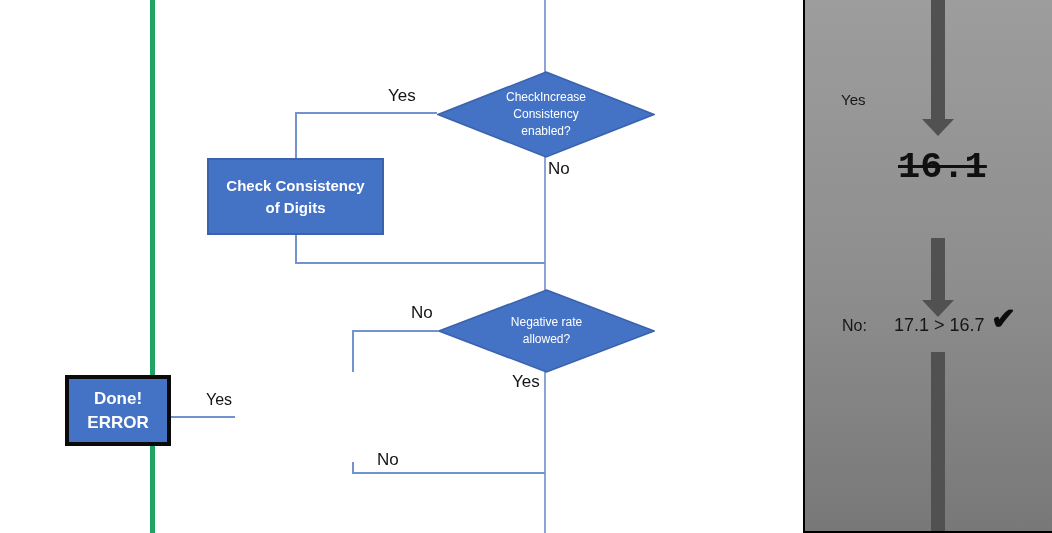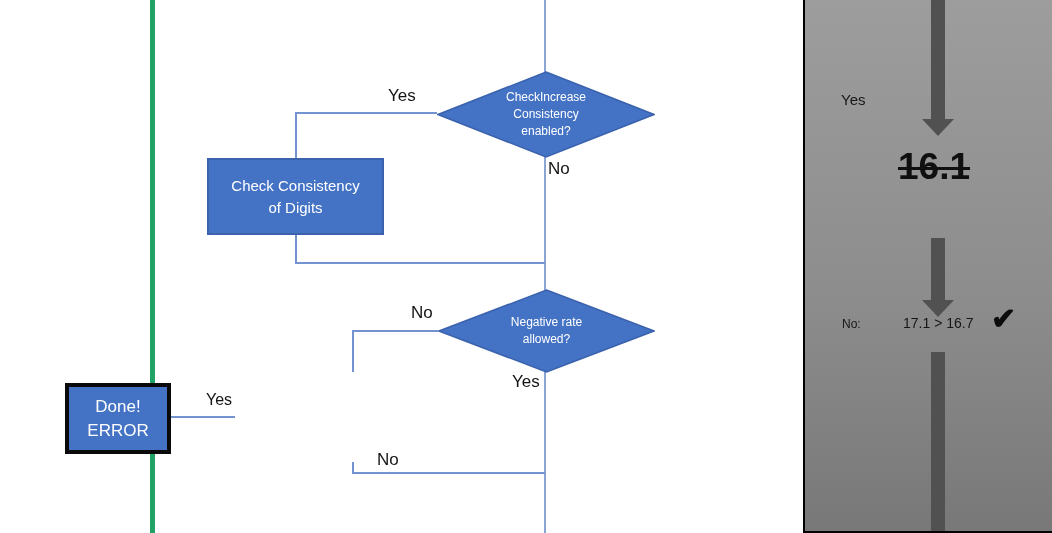--- a/index.html
+++ b/index.html
@@ -18,24 +18,24 @@
     position: absolute; left: 150px; top: 0; width: 5px; height: 533px;
     background: #21A366;
   }
   .vline, .hline { position: absolute; background: #7293CF; }
   .center-line { position: absolute; left: 544px; top: 0; width: 2px; height: 533px; background: #8AA4D6; }
 
   
   .proc-box {
     position: absolute; background: #4472C4; border: 2px solid #3A62AD;
     color: #ffffff; display: flex; flex-direction: column;
-    align-items: center; justify-content: center; text-align: center;
+    align-items: center; justify-content: center; text-align: center; font-weight: bold;
   }
   .box-check { left: 207px; top: 158px; width: 177px; height: 77px; font-size: 15px; line-height: 22px; }
-  .box-done  { left: 65px;  top: 383px; width: 106px; height: 71px; font-size: 17px; line-height: 24px;
+  .box-done  { left: 65px;  top: 375px; width: 106px; height: 71px; font-size: 17px; line-height: 24px;
                border: 4px solid #0a0a0a; }
   .diamond { position: absolute; }
   .diamond svg { position: absolute; left: 0; top: 0; }
   .diamond .dlabel {
     position: absolute; left: 0; top: 0; width: 100%; height: 100%;
     display: flex; flex-direction: column; align-items: center; justify-content: center;
     color: #ffffff; font-size: 12px; line-height: 17px; text-align: left;
   }
   .d1 { left: 437px; top: 71px;  width: 218px; height: 87px; }
   .d2 { left: 438px; top: 289px; width: 217px; height: 84px; }
@@ -60,22 +60,22 @@
     border-left: 16px solid transparent; border-right: 16px solid transparent;
     border-top: 17px solid #515151;
   }
   .ahead1 { top: 119px; }
   .ahead2 { top: 300px; }
   .ptext { position: absolute; color: #161616; }
   .p-yes { left: 36px; top: 91px; font-size: 15px; }
   .p-trans { left: 0; top: 162px; width: 92px; text-align: center; font-size: 15px; line-height: 24px; }
   .p-nums { left: 93px; top: 148px; font-size: 37px; line-height: 38px; font-weight: bold; color: #101010; }
   .struck { text-decoration: line-through; text-decoration-thickness: 3px; }
-  .p-no   { left: 37px; top: 317px; font-size: 12px; }
-  .p-cmp  { left: 98px; top: 315px; font-size: 14px; }
+  .p-no   { left: 37px; top: 317px; font-size: 16px; }
+  .p-cmp  { left: 89px; top: 315px; font-size: 18px; }
   .p-check { left: 186px; top: 301px; font-size: 30px; font-weight: bold; color: #0c0c0c; }
 </style>
 </head>
 <body>
 
 <div class="stage">
 
   <div class="green-line"></div>
   <div class="center-line"></div>
 
@@ -126,21 +126,21 @@
   <div class="flabel" style="left:512px; top:372px;">Yes</div>
   <div class="flabel" style="left:206px; top:391px; font-size:16px;">Yes</div>
   <div class="flabel" style="left:377px; top:450px;">No</div>
 
   <div class="panel">
     <div class="shaft shaft1"></div>
     <div class="ahead ahead1"></div>
     <div class="ptext p-yes">Yes</div>
 
     <div class="ptext p-nums">
-      <span class="struck" style="display:block;">16.1</span>
+      <span class="struck" style="display:block;font-family:Liberation Mono, monospace;">16.1</span>
     </div>
 
     <div class="shaft shaft2"></div>
     <div class="ahead ahead2"></div>
 
     <div class="ptext p-no">No:</div>
     <div class="ptext p-cmp">17.1 &gt; 16.7</div>
     <div class="ptext p-check">✔</div>
 
     <div class="shaft shaft3"></div>

